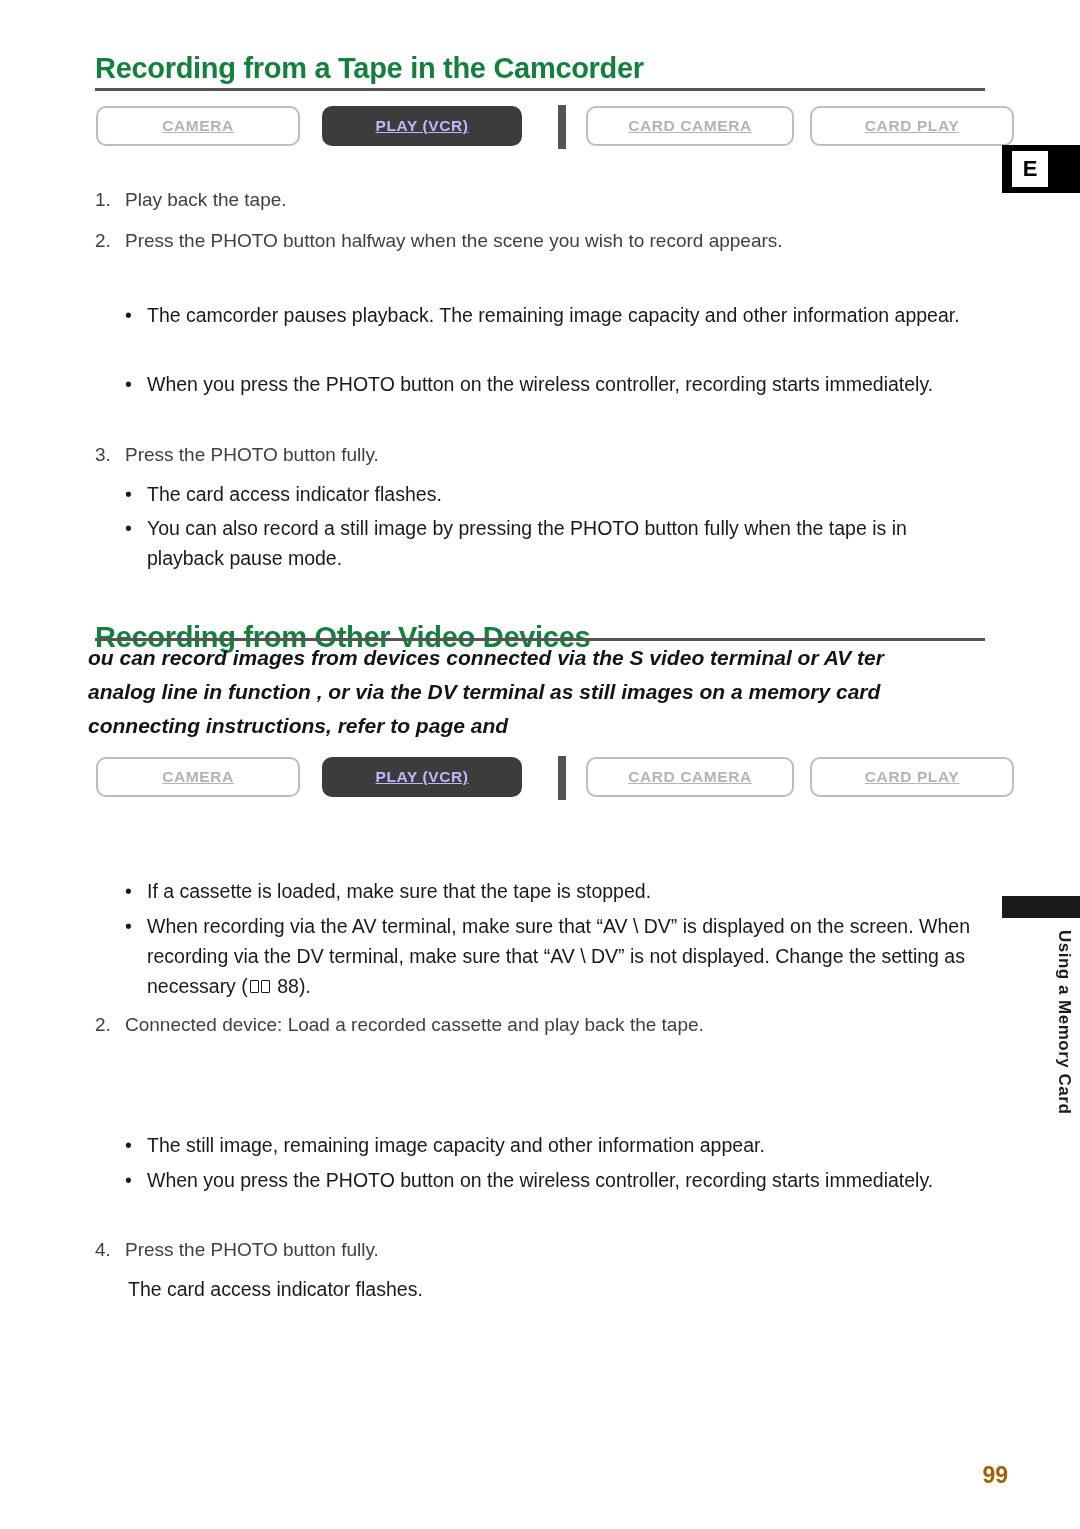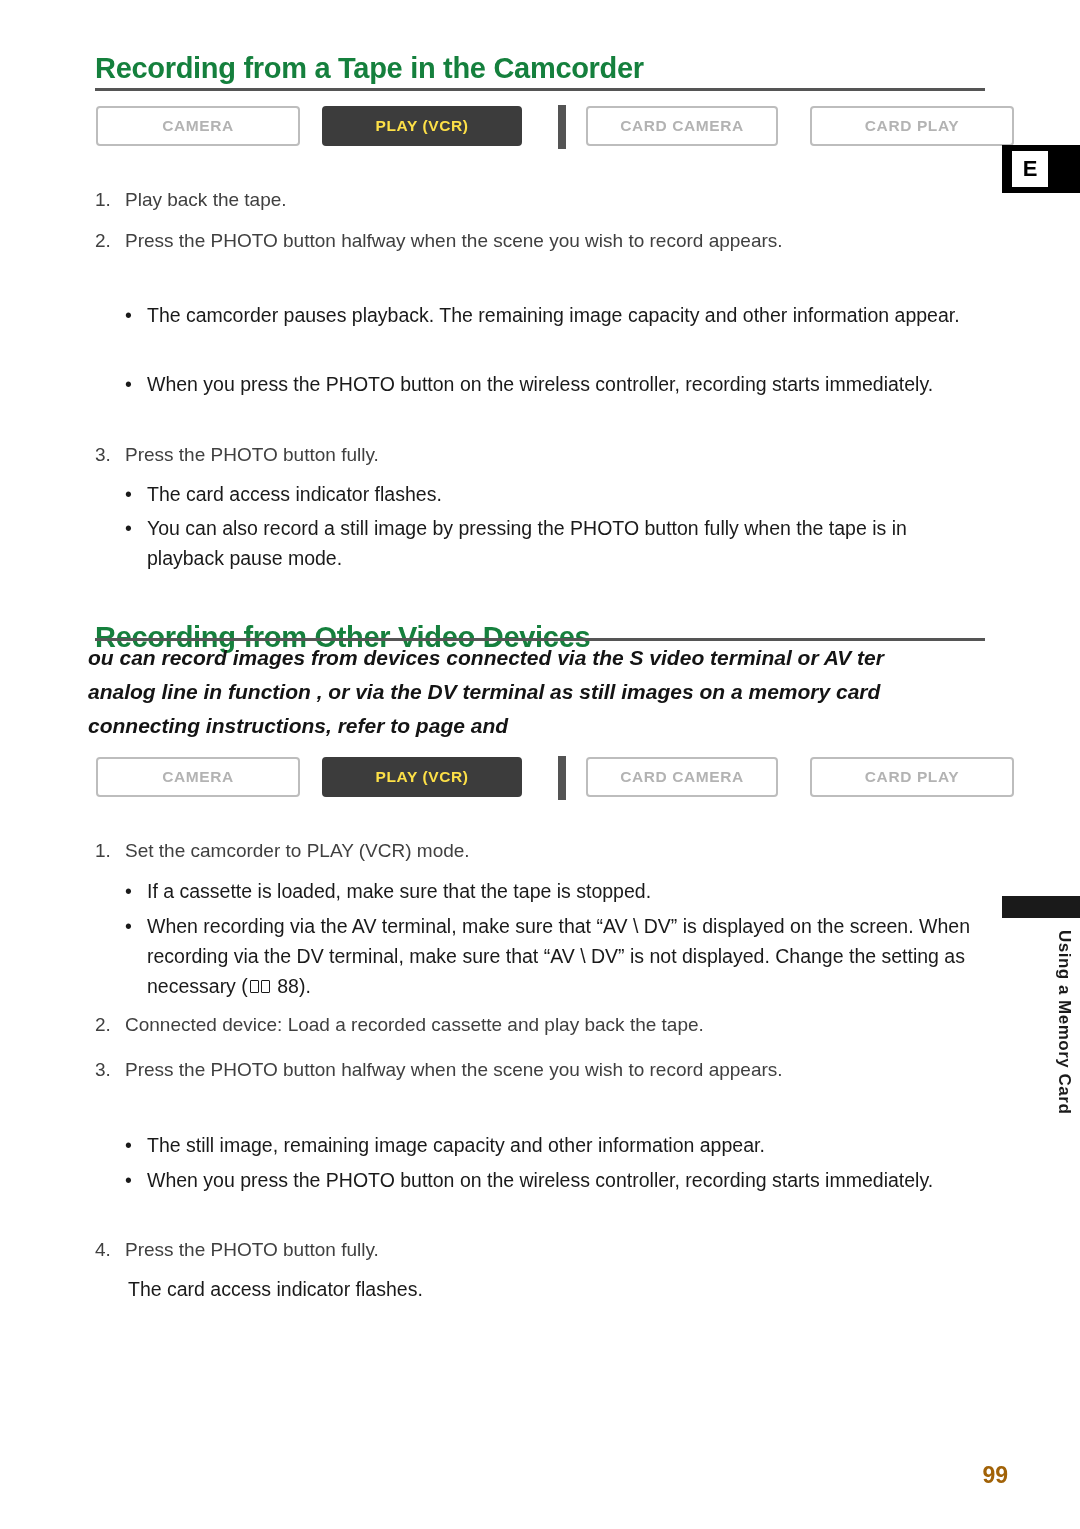--- a/index.html
+++ b/index.html
@@ -37,46 +37,47 @@
     position: absolute;
     left: 96px;
     width: 890px;
     height: 42px;
   }
   .mode-btn {
     position: absolute;
     top: 0;
     height: 40px;
     border: 2px solid #bdbdbd;
-    border-radius: 4px;
+    border-radius: 10px;
     box-sizing: border-box;
     display: flex;
     align-items: center;
     justify-content: center;
     font-size: 15.5px;
     font-weight: bold;
     letter-spacing: 0.6px;
     color: #b3b3b3;
     background: #ffffff;
+    text-decoration: underline;
   }
   .mode-btn.active {
     background: #3c3c3c;
     border-color: #3c3c3c;
-    color: #fde047;
+    color: #c4b5fd;
   }
   .mode-sep {
     position: absolute;
     top: -1px;
     width: 8px;
     height: 44px;
     background: #545454;
   }
   .btn-0 { left: 0px;   width: 204px; }
   .btn-1 { left: 226px; width: 200px; }
-  .btn-2 { left: 490px; width: 192px; }
+  .btn-2 { left: 490px; width: 208px; }
   .btn-3 { left: 714px; width: 204px; }
   .sep-pos { left: 462px; }
 
   
   .step {
     position: absolute;
     font-size: 19px;
     font-weight: normal;
     color: #404040;
     line-height: 30px;
@@ -256,41 +257,35 @@
   </div>
 
   <div class="mode-row" style="top:757px;">
     <div class="mode-btn btn-0">CAMERA</div>
     <div class="mode-btn btn-1 active">PLAY (VCR)</div>
     <div class="mode-sep sep-pos"></div>
     <div class="mode-btn btn-2">CARD CAMERA</div>
     <div class="mode-btn btn-3">CARD PLAY</div>
   </div>
 
-  <div class="step" style="left:95px; top:836px; width:880px;">
-    <span class="num">1.</span><span>Set the camcorder to PLAY (VCR) mode.</span>
-  </div>
 
   <div class="bullet" style="left:125px; top:876px; width:860px;">
     <span class="dot">•</span>
     <span class="btext">If a cassette is loaded, make sure that the tape is stopped.</span>
   </div>
 
   <div class="bullet" style="left:125px; top:911px; width:855px;">
     <span class="dot">•</span>
     <span class="btext"><span>When recording via the AV terminal, make sure that “AV \ DV” is displayed on the screen. When recording via the DV terminal, make sure that “AV \ DV” is not displayed. Change the setting as necessary (</span><span class="book-icon"></span><span> 88).</span></span>
   </div>
 
   <div class="step" style="left:95px; top:1010px; width:880px;">
     <span class="num">2.</span><span>Connected device: Load a recorded cassette and play back the tape.</span>
   </div>
 
-  <div class="step" style="left:95px; top:1055px; width:880px;">
-    <span class="num">3.</span><span>Press the PHOTO button halfway when the scene you wish to record appears.</span>
-  </div>
 
   <div class="bullet" style="left:125px; top:1130px; width:860px;">
     <span class="dot">•</span>
     <span class="btext">The still image, remaining image capacity and other information appear.</span>
   </div>
 
   <div class="bullet" style="left:125px; top:1165px; width:860px;">
     <span class="dot">•</span>
     <span class="btext">When you press the PHOTO button on the wireless controller, recording starts immediately.</span>
   </div>

